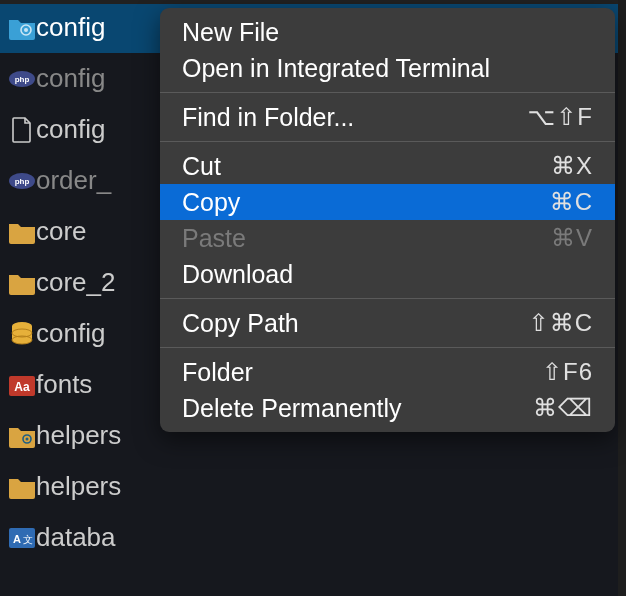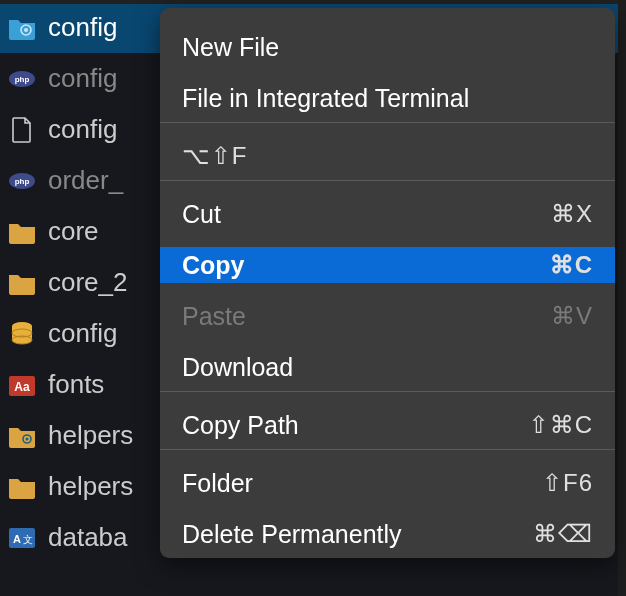--- a/index.html
+++ b/index.html
@@ -29,21 +29,21 @@
 .file-item.selected {
   background: #094771;
   color: #ffffff;
 }
 .file-item.dimmed .label {
   color: #888888;
 }
 .file-icon {
   width: 28px;
   height: 28px;
-  margin-right: 12px;
+  margin-right: 0;
   display: flex;
   align-items: center;
   justify-content: center;
 }
 .context-menu {
   position: absolute;
   top: 8px;
   left: 160px;
   width: 455px;
   background: #3c3c3c;
@@ -54,25 +54,23 @@
 }
 .menu-item {
   display: flex;
   align-items: center;
   justify-content: space-between;
   height: 36px;
   padding: 0 22px;
   color: #ffffff;
   font-size: 25px;
   cursor: pointer;
-  margin-top: 15px;
 }
 .menu-item.highlighted {
   background: #0a6bd6;
-  font-weight: bold;
 }
 .menu-item.disabled .menu-label,
 .menu-item.disabled .menu-shortcut {
   color: #7a7a7a;
 }
 .menu-shortcut {
   color: #e0e0e0;
   font-size: 24px;
   letter-spacing: 1px;
 }
@@ -222,27 +220,28 @@
 
 <div class="right-edge"></div>
 
 <div class="context-menu">
 
   <div class="menu-item">
     <span class="menu-label">New File</span>
     <span class="menu-shortcut"></span>
   </div>
   <div class="menu-item">
-    <span class="menu-label">File in Integrated Terminal</span>
+    <span class="menu-label">Open in Integrated Terminal</span>
     <span class="menu-shortcut"></span>
   </div>
 
   <div class="menu-sep"></div>
 
   <div class="menu-item">
+    <span class="menu-label">Find in Folder...</span>
     <span class="menu-shortcut">⌥⇧F</span>
   </div>
 
   <div class="menu-sep"></div>
 
   <div class="menu-item">
     <span class="menu-label">Cut</span>
     <span class="menu-shortcut">⌘X</span>
   </div>
   <div class="menu-item highlighted">

